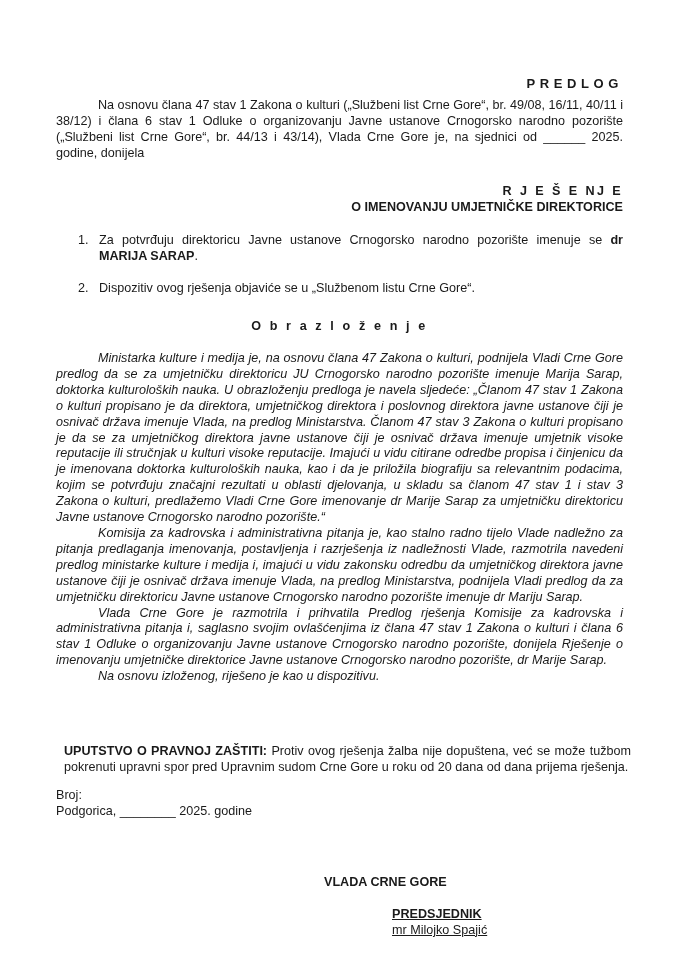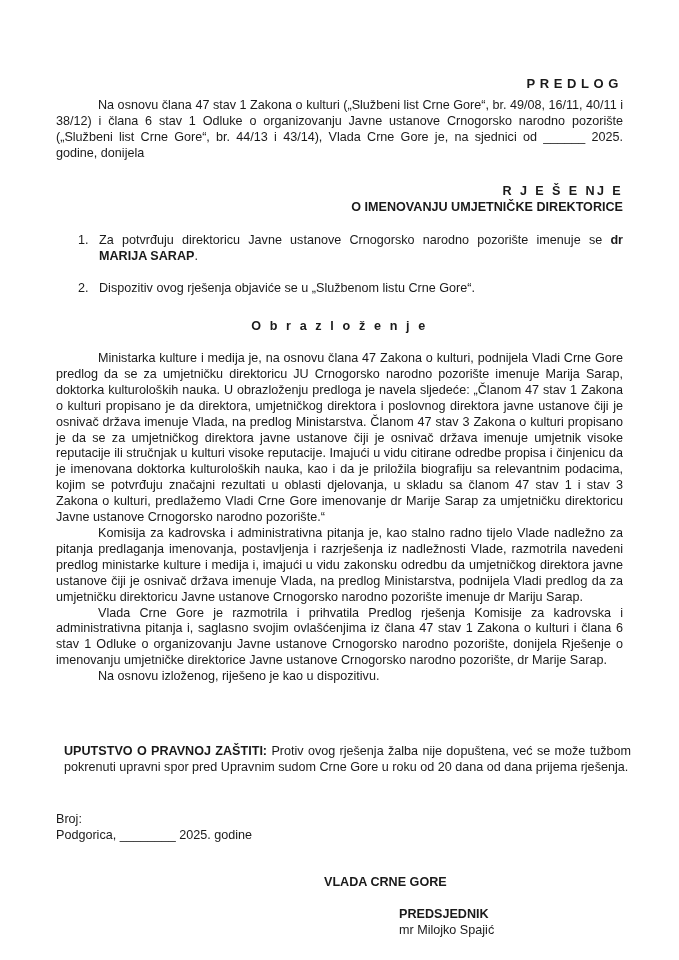--- a/index.html
+++ b/index.html
@@ -17,25 +17,25 @@
     .indent { text-indent: 42px; }
     .title-block { position: absolute; top: 184px; left: 0; width: 567px; text-align: right; font-weight: bold; }
     .title-block .t1 { letter-spacing: 2.4px; }
     ol.items { position: absolute; top: 233px; left: 0; width: 567px; margin: 0; padding: 0; list-style: none; }
     ol.items li { position: relative; padding-left: 43px; text-align: justify; }
     ol.items li .num { position: absolute; left: 22px; top: 0; }
     ol.items li + li { margin-top: 16px; }
     .b { font-weight: bold; }
     .obraz { position: absolute; top: 319px; left: 0; width: 567px; text-align: center; font-weight: bold; letter-spacing: 2.6px; }
     .body-text { position: absolute; top: 351px; left: 0; width: 567px; text-align: justify; }
-    .body-text p { margin: 0; }
+    .body-text p { margin: 0; font-style: italic; }
     .pravna { position: absolute; top: 736px; left: 0; width: 567px; text-align: justify; }
-    .broj { position: absolute; top: 812px; left: 0; }
+    .broj { position: absolute; top: 788px; left: 0; }
     .vlada { position: absolute; top: 875px; left: 268px; font-weight: bold; }
-    .predsjednik { position: absolute; top: 907px; left: 343px; }
+    .predsjednik { position: absolute; top: 907px; left: 336px; text-decoration: underline; }
   </style>
 </head>
 <body>
 
 <div class="page">
 
   <div class="predlog">PREDLOG</div>
 
   <p class="intro indent" style="margin:0">Na osnovu člana 47 stav 1 Zakona o kulturi („Službeni list Crne Gore“, br. 49/08, 16/11, 40/11 i 38/12) i člana 6 stav 1 Odluke o organizovanju Javne ustanove Crnogorsko narodno pozorište („Službeni list Crne Gore“, br. 44/13 i 43/14), Vlada Crne Gore je, na sjednici od ______ 2025. godine, donijela</p>
 

